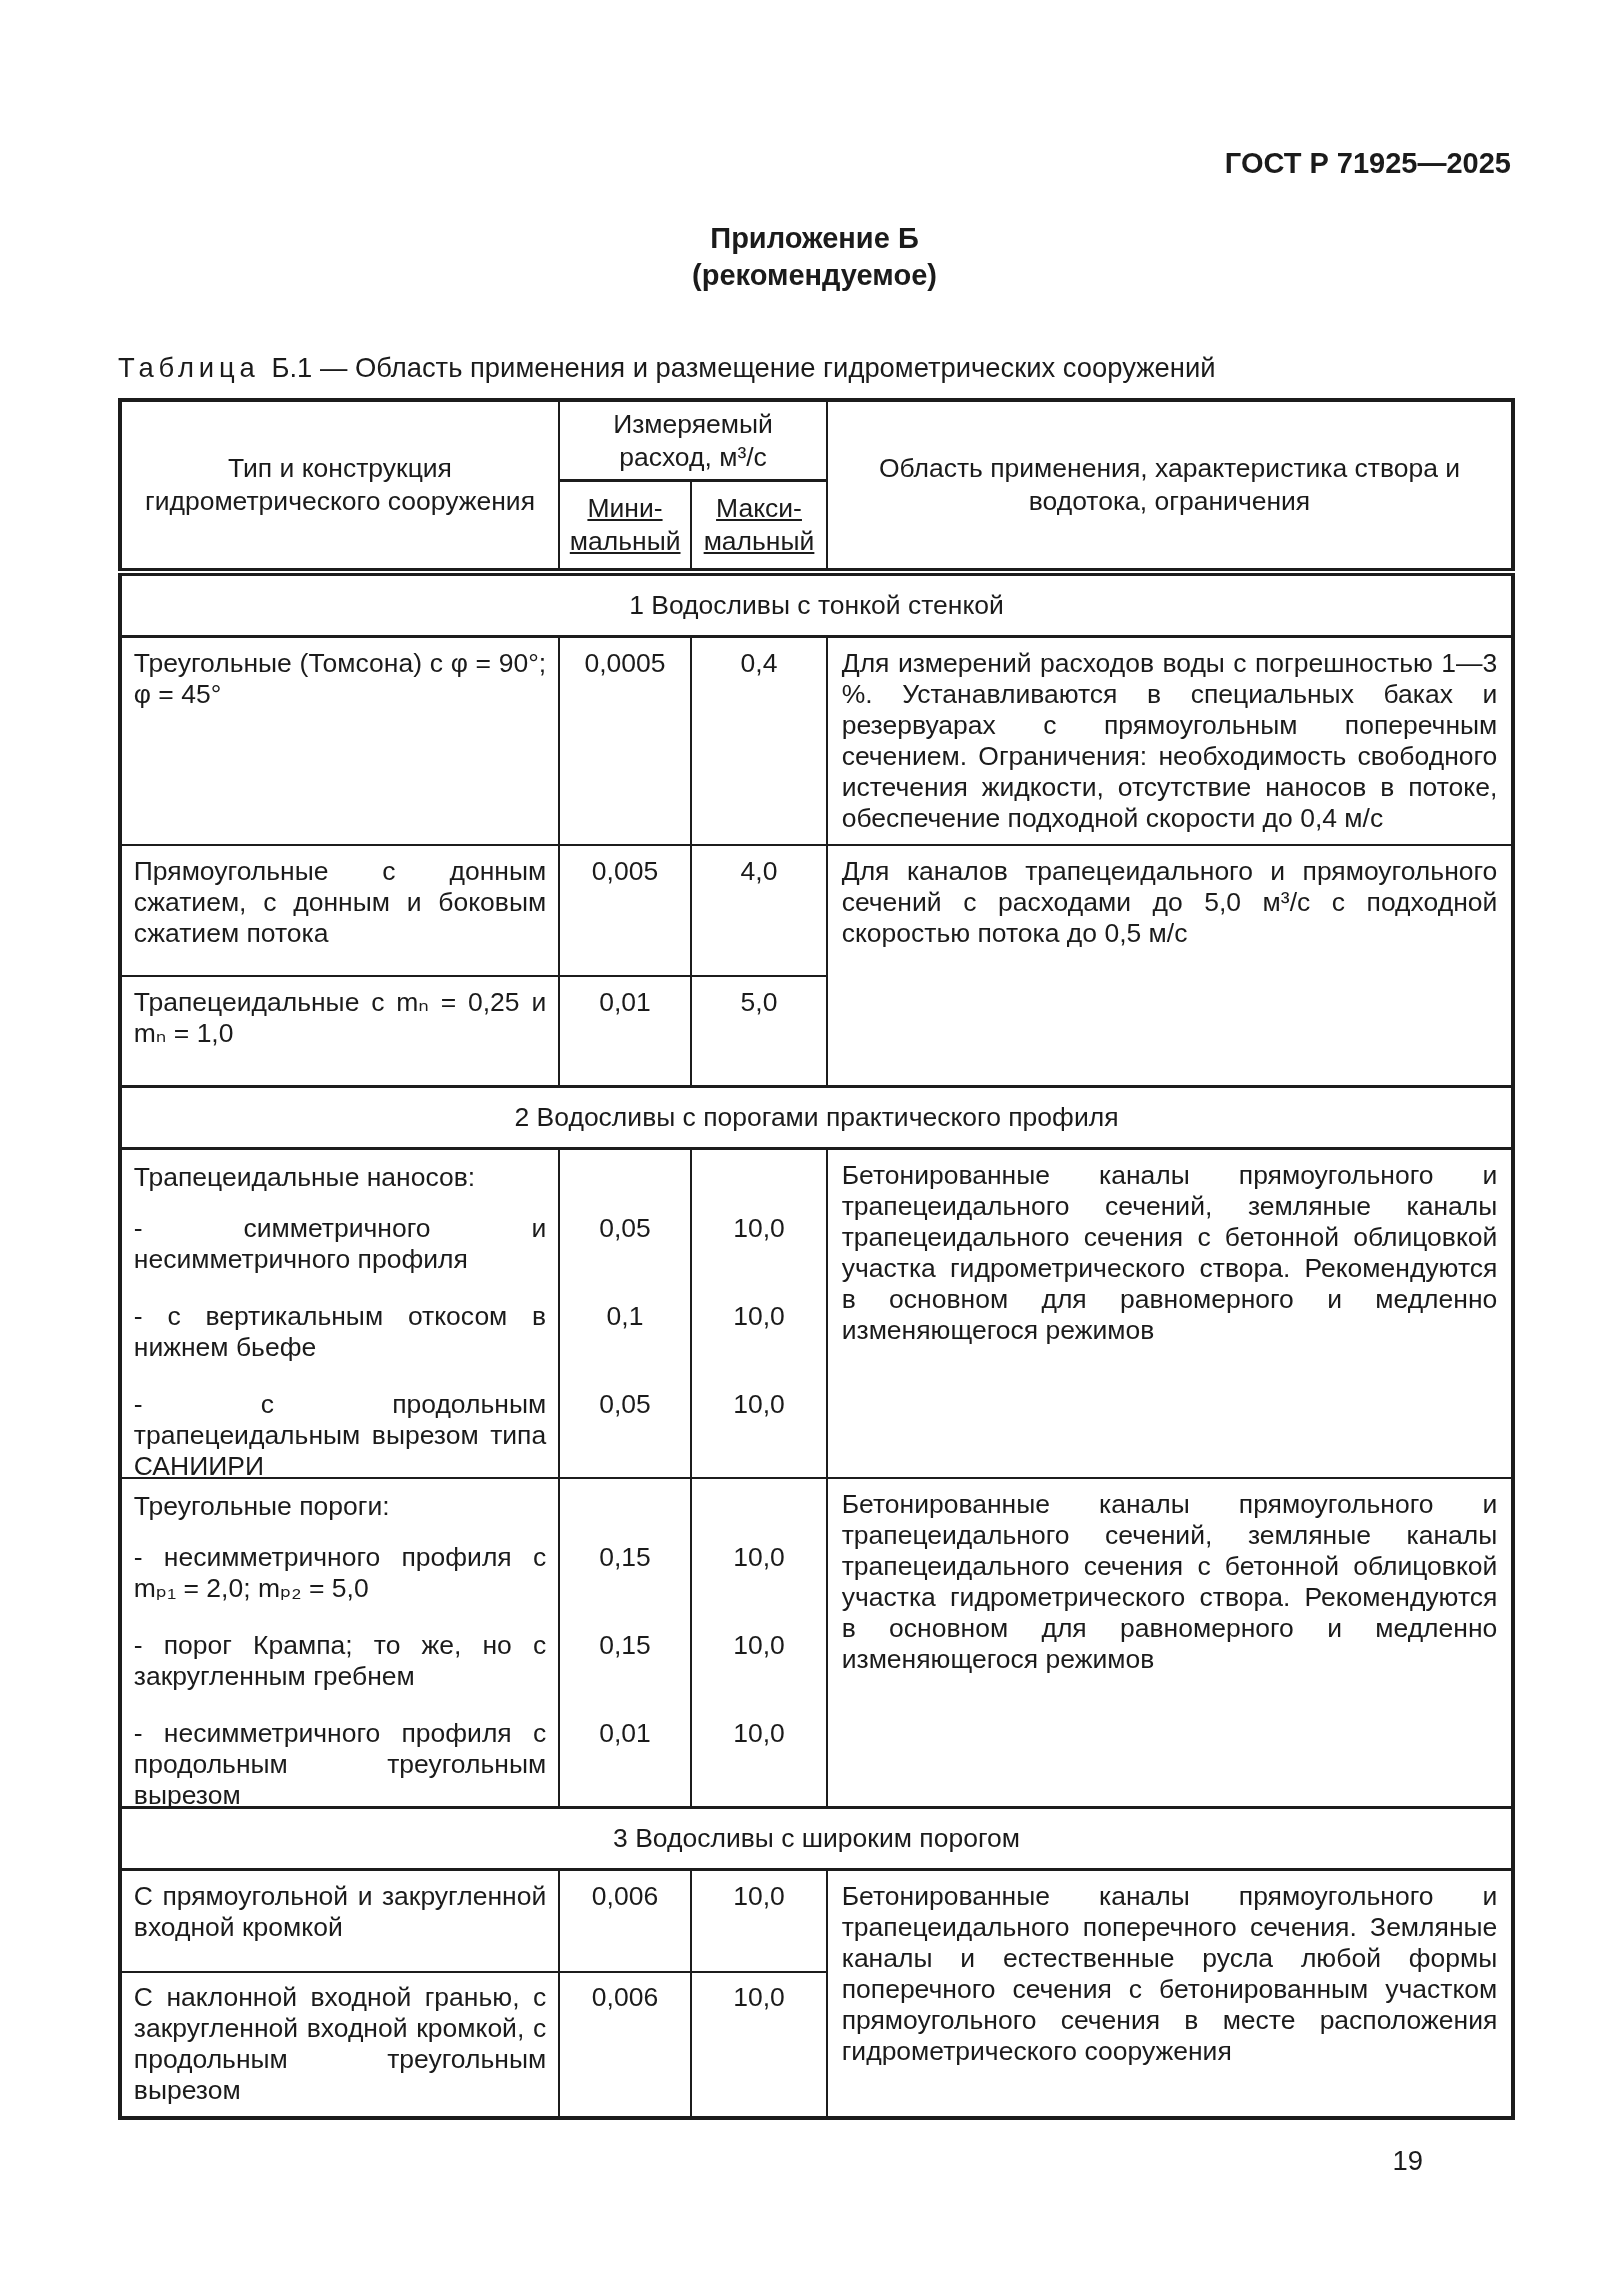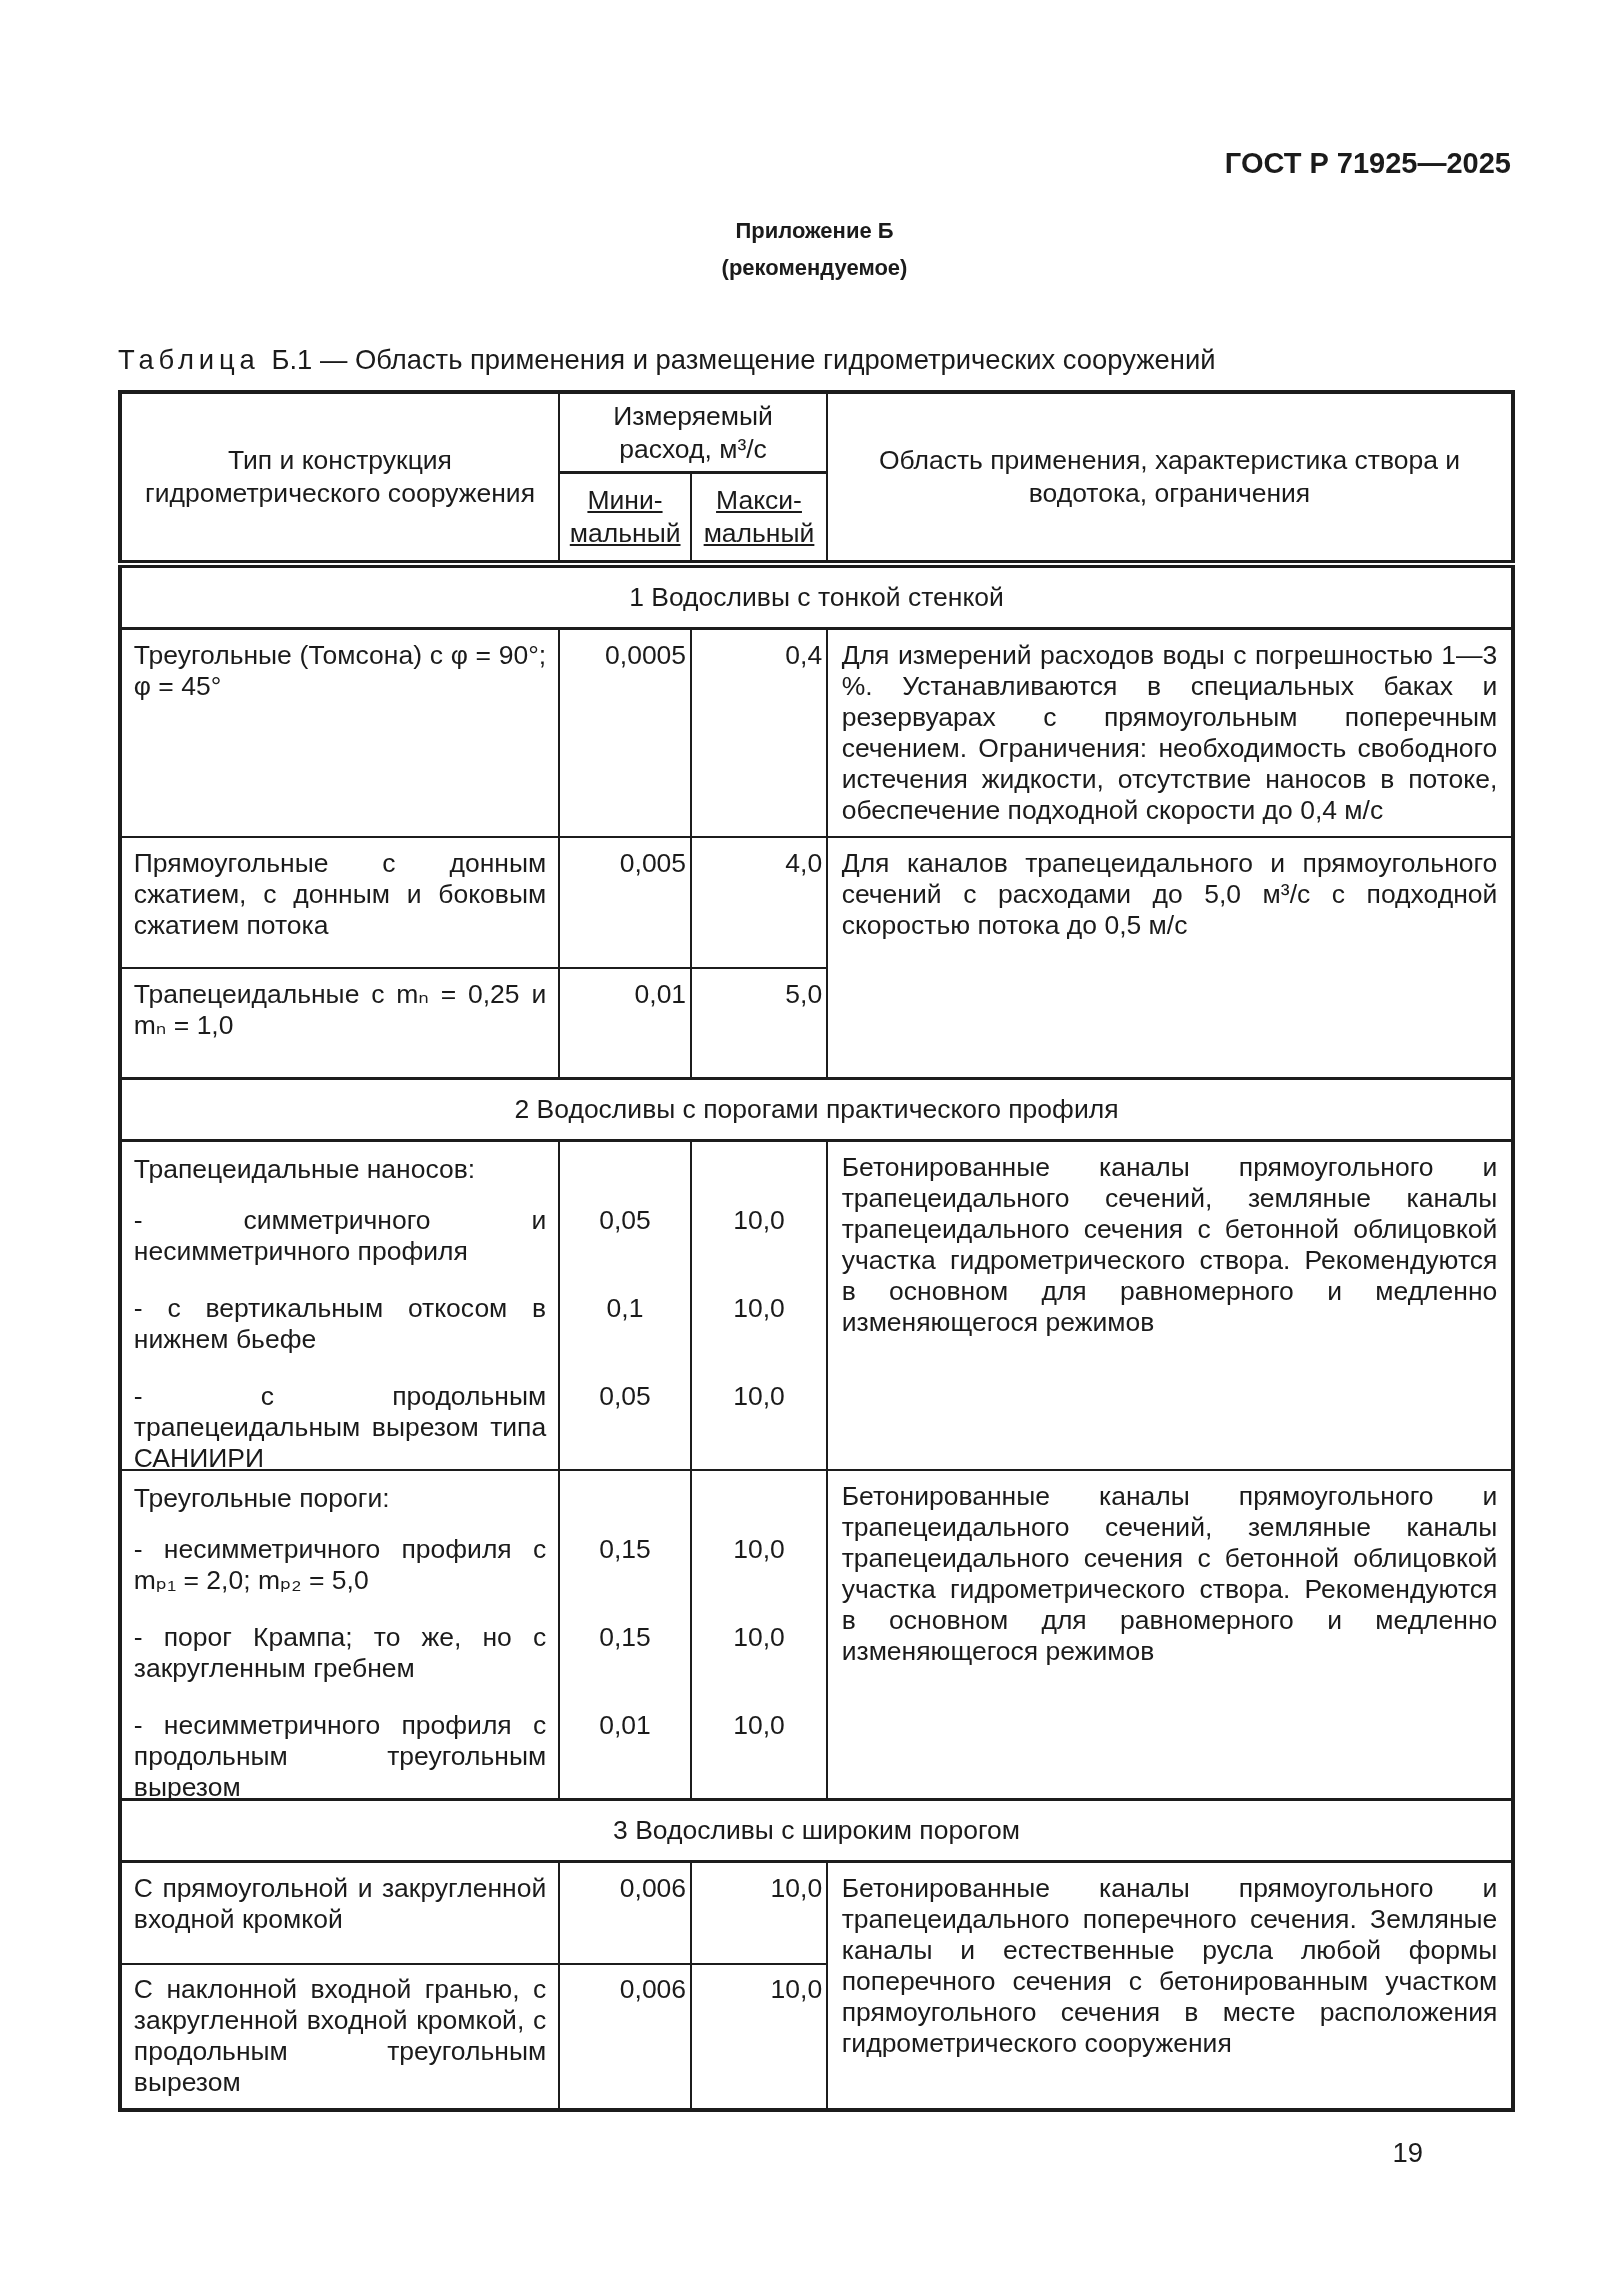--- a/index.html
+++ b/index.html
@@ -15,24 +15,24 @@
     overflow: hidden;
     border-radius: 30px;
   }
   .doc-code {
     text-align: right;
     font-weight: 700;
     font-size: 29px;
     line-height: 33px;
   }
   .appendix {
-    margin-top: 32px;
+    margin-top: 40px;
     text-align: center;
     font-weight: 700;
-    font-size: 22px;
+    font-size: 29px;
     line-height: 37px;
   }
   .doc-title {
     margin: 37px 0 0 0;
     text-align: center;
     font-weight: 700;
     font-size: 29px;
     line-height: 35px;
   }
   .caption {
@@ -78,21 +78,21 @@
     height: 57px;
     font-size: 26.5px;
   }
 
   .b1 td.t {
     text-align: justify;
     vertical-align: top;
     padding: 9.8px 11.8px;
   }
   .b1 td.v {
-    text-align: right;
+    text-align: center;
     vertical-align: top;
     padding: 9.8px 3.9px;
   }
   .b1 td.s {
     text-align: justify;
     vertical-align: top;
     padding: 9.8px 13.7px;
   }
   .b1 tr.r1 td { height: 182px; }
   .b1 tr.r2 td { height: 110px; }

